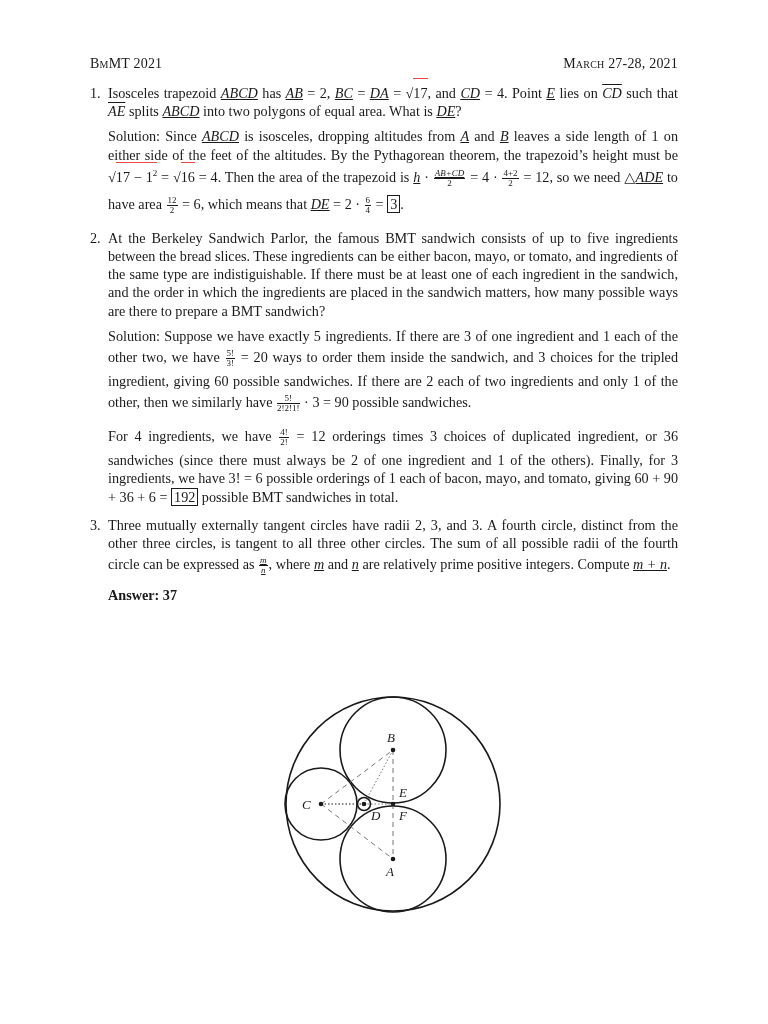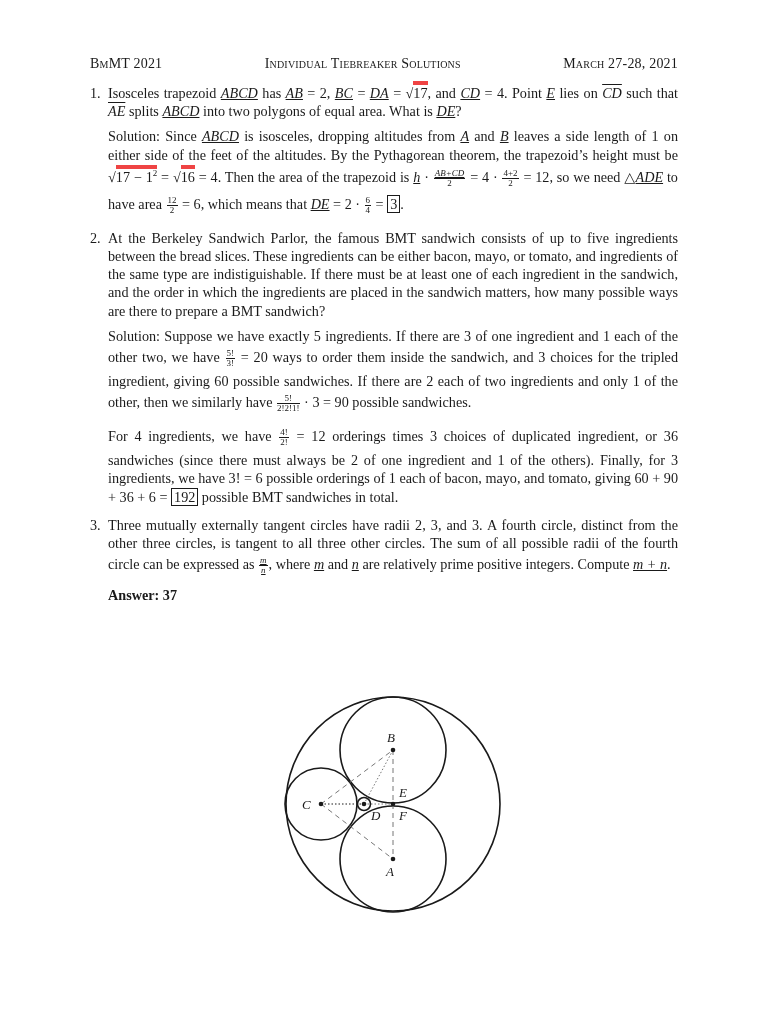--- a/index.html
+++ b/index.html
@@ -14,31 +14,30 @@
   .para { margin: 0 0 7px 0; text-align: justify; }
   .answer { font-weight: bold; margin: 7px 0 8px 0; }
   .sol-label { font-weight: normal; }
   i, .m { font-style: italic; text-decoration: underline; }
   .ov { text-decoration: overline; }
   .box { border: 1px solid #1a1a1a; padding: 0 2px; }
   .frac { display: inline-block; vertical-align: middle; text-align: center; font-size: 9px; line-height: 9px; margin: 4px 1px; }
   .frac > span { display: block; }
   .frac > span.top { border-bottom: 0.8px solid #1a1a1a; padding: 0 1px; }
   sup { font-size: 9px; }
-  .sqrt { border-top: 4px solid #ef4444; padding-top: 0; }
+  .sqrt { border-top: 1px solid #ef4444; padding-top: 6px; }
   .diagram { position: absolute; left: 0; top: 0; width: 768px; height: 1024px; pointer-events: none; }
   .diagram svg { position: absolute; left: 0; top: 0; }
   .lbl { font-family: "Liberation Serif", "DejaVu Serif", serif; font-style: italic; font-size: 13px; fill: #1a1a1a; }
 </style>
 </head>
 <body>
 
 <div class="header">
   <span class="sc">BmMT 2021</span>
-  <span class="sc">Individual Tiebreaker Solutions</span>
   <span class="sc">March 27-28, 2021</span>
 </div>
 
 <div class="content">
 
   <div class="problem">
     <span class="num">1.</span>
     <p class="para"><span>Isosceles trapezoid </span><i>ABCD</i><span> has </span><i>AB</i><span> = 2, </span><i>BC</i><span> = </span><i>DA</i><span> = √</span><span class="sqrt">17</span><span>, and </span><i>CD</i><span> = 4. Point </span><i>E</i><span> lies on </span><i class="ov">CD</i><span> such that </span><i class="ov">AE</i><span> splits </span><i>ABCD</i><span> into two polygons of equal area. What is </span><i>DE</i><span>?</span></p>
     <p class="para"><span class="sol-label">Solution:</span><span> Since </span><i>ABCD</i><span> is isosceles, dropping altitudes from </span><i>A</i><span> and </span><i>B</i><span> leaves a side length of 1 on either side of the feet of the altitudes. By the Pythagorean theorem, the trapezoid’s height must be √</span><span class="sqrt"><span>17 − 1</span><sup>2</sup></span><span> = √</span><span class="sqrt">16</span><span> = 4. Then the area of the trapezoid is </span><i>h</i><span> · </span><span class="frac"><span class="top m">AB+CD</span><span>2</span></span><span> = 4 · </span><span class="frac"><span class="top">4+2</span><span>2</span></span><span> = 12, so we need △</span><i>ADE</i><span> to have area </span><span class="frac"><span class="top">12</span><span>2</span></span><span> = 6, which means that </span><i>DE</i><span> = 2 · </span><span class="frac"><span class="top">6</span><span>4</span></span><span> = </span><span class="box">3</span><span>.</span></p>
   </div>

